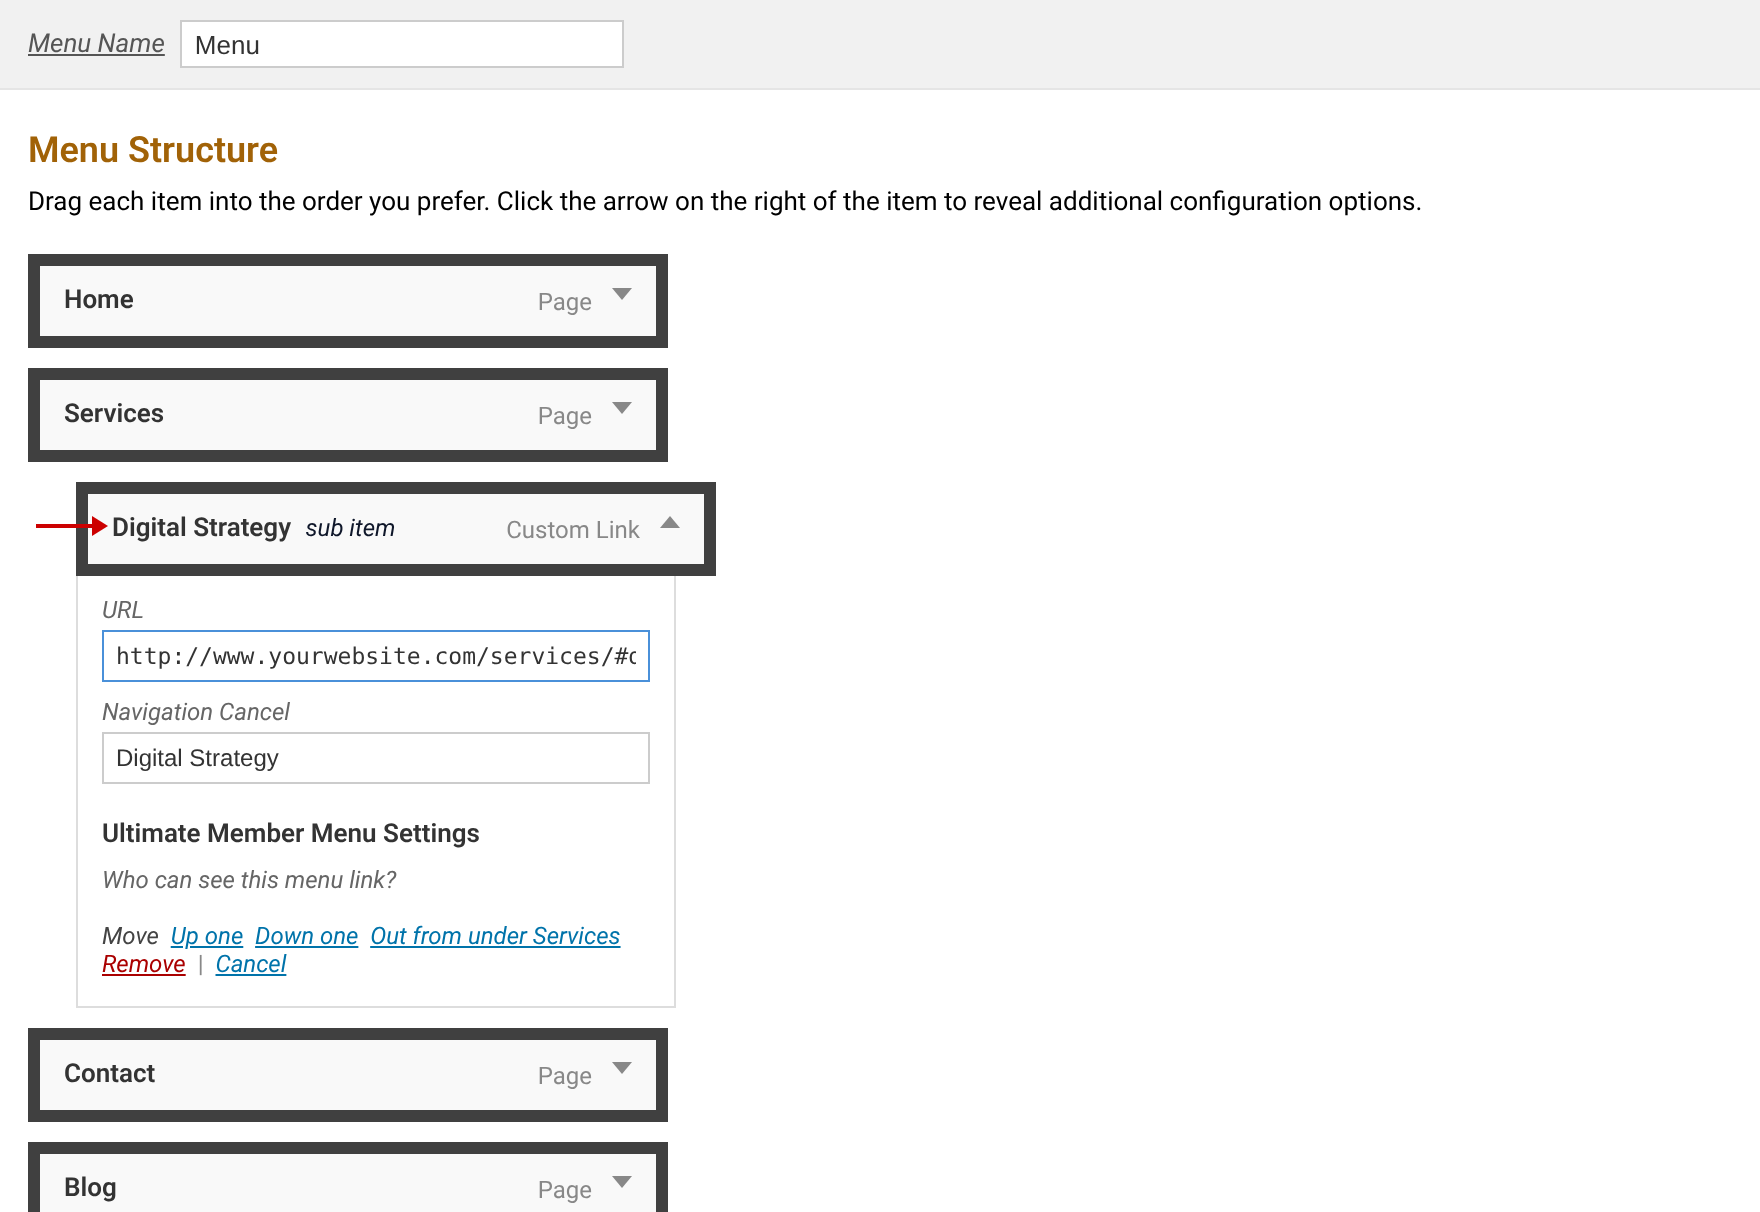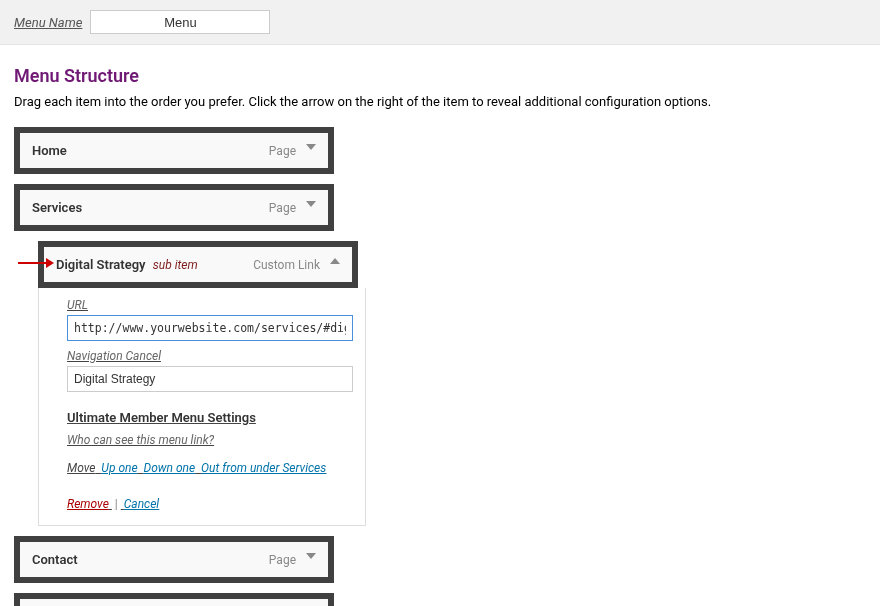--- a/index.html
+++ b/index.html
@@ -21,37 +21,36 @@
     align-items: center;
     gap: 8px;
   }
   .top-bar-label {
     font-style: italic;
     color: #555;
     font-size: 13px;
     text-decoration: underline;
   }
   .menu-name-input {
-    width: 180px;
+    width: 222px;
     height: 24px;
     padding: 2px 6px;
     border: 1px solid #ccc;
     font-size: 13px;
     color: #333;
-    text-align: center;
   }
   .content {
     padding: 14px;
     background: #fff;
   }
   h2 {
     font-size: 18px;
     font-weight: 600;
     margin: 6px 0 8px 0;
-    color: #701a75;
+    color: #a16207;
   }
   .instructions {
     font-size: 13px;
     color: #000000;
     margin: 0 0 18px 0;
   }
   .menu-items {
     position: relative;
   }
   .menu-item-wrap {
@@ -72,21 +71,21 @@
     cursor: move;
   }
   .menu-item-title {
     font-weight: 600;
     font-size: 13px;
     color: #333;
   }
   .menu-item-title .sub {
     font-weight: 400;
     font-style: italic;
-    color: #7f1d1d;
+    color: #0f172a;
     font-size: 12px;
     margin-left: 4px;
   }
   .menu-item-right {
     display: flex;
     align-items: flex-start;
     gap: 10px;
     color: #888;
     font-size: 12px;
   }
@@ -102,27 +101,26 @@
     border-right: 5px solid transparent;
     border-bottom: 6px solid #888;
   }
   .arrow-indicator {
     position: absolute;
     left: -20px;
     top: 16px;
   }
   .arrow-indicator svg { display: block; }
   .menu-item-settings {
-    width: 328px;
+    width: 300px;
     border: 1px solid #ddd;
     border-top: none;
     background: #fff;
-    padding: 10px 12px 14px 28px;
-    font-size: 12px;
-    text-decoration: underline;
+    padding: 10px 12px 14px 12px;
+    font-size: 12px;
   }
   .field-label {
     font-style: italic;
     color: #666;
     font-size: 12px;
     margin-bottom: 3px;
     margin-top: 8px;
   }
   .field-label.first { margin-top: 0; }
   .text-input {
@@ -174,21 +172,20 @@
   .move-row span.lbl { font-style: italic; }
   .link {
     color: #0073aa;
     text-decoration: underline;
     cursor: pointer;
     font-style: italic;
   }
   .link.remove { color: #a00; }
   .divider { color: #888; margin: 0 3px; }
   .action-row {
-    margin-top: 22px;
     font-size: 12px;
   }
 </style>
 </head>
 <body>
 
 <div class="top-bar">
   <span class="top-bar-label">Menu Name</span>
   <input type="text" class="menu-name-input" value="Menu" style="">
 </div>

